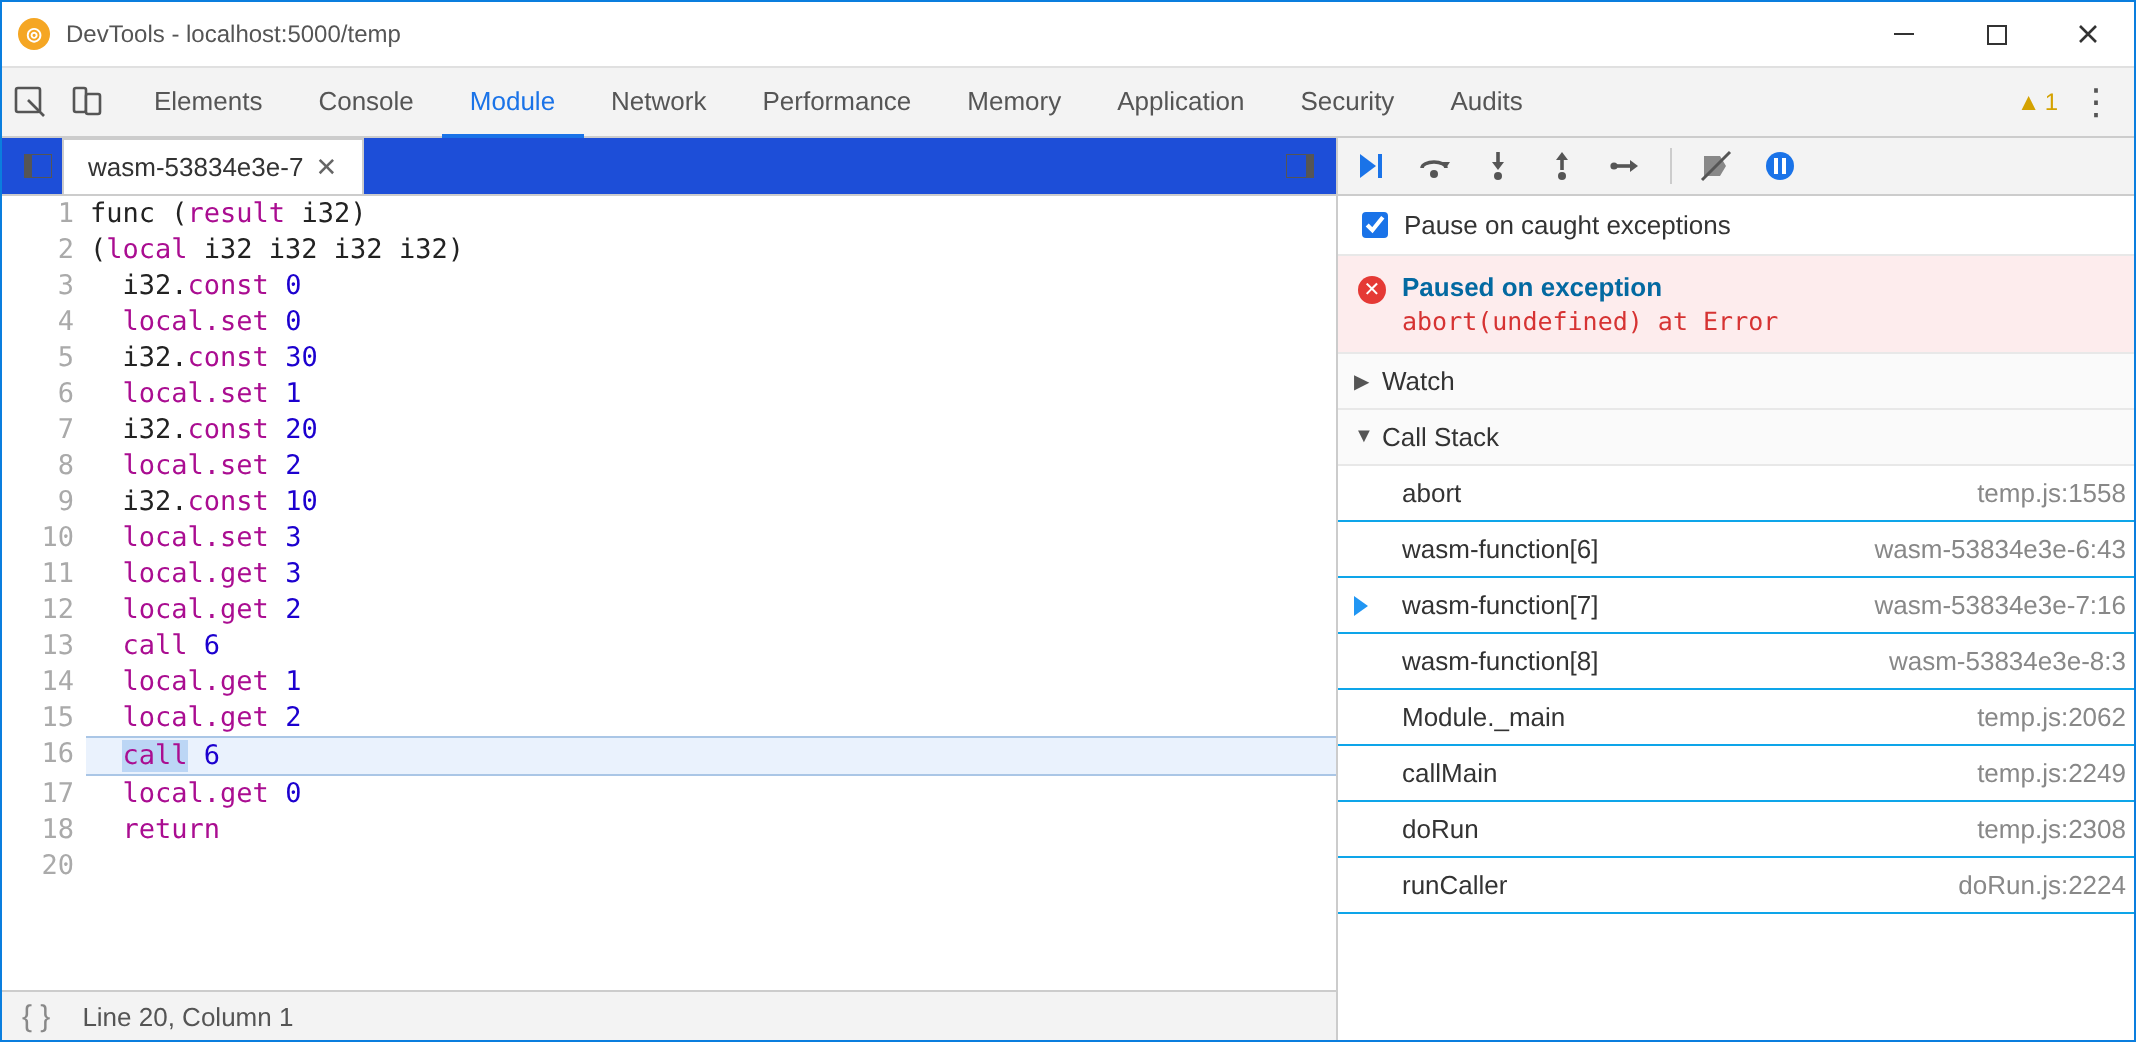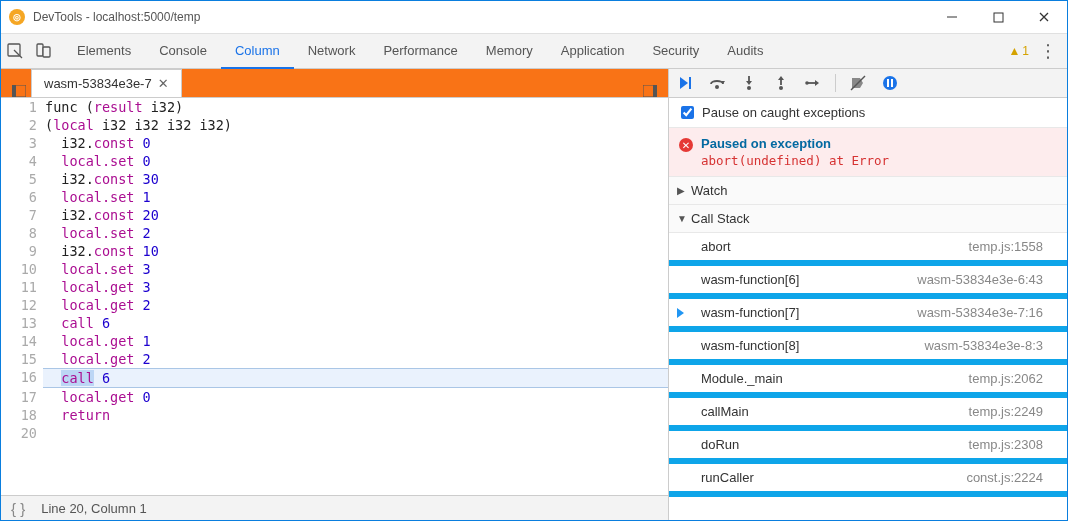--- a/index.html
+++ b/index.html
@@ -12,21 +12,21 @@
 .tabs-bar{height:34px;display:flex;align-items:center;background:#f3f3f3;border-bottom:1px solid #ccc}
 .tb-icon{width:28px;display:flex;align-items:center;justify-content:center;color:#555;font-size:14px}
 .tabs{display:flex;flex:1;margin-left:6px}
 .tab{padding:0 14px;line-height:33px;color:#555;cursor:pointer;border-bottom:2px solid transparent}
 .tab.active{color:#1a73e8;border-bottom-color:#1a73e8}
 .tabs-right{display:flex;align-items:center;margin-right:10px;gap:10px}
 .warn-badge{color:#d4a200;font-size:12px;display:flex;align-items:center;gap:2px}
 .vdots{font-size:18px;color:#555;line-height:1}
 .content{flex:1;display:flex;min-height:0}
 .left-pane{width:667px;display:flex;flex-direction:column;border-right:1px solid #ccc;min-height:0}
-.file-tabs{height:28px;display:flex;align-items:flex-end;border-bottom:1px solid #ccc;padding:0 6px;background:#f97316}
+.file-tabs{height:28px;display:flex;align-items:center;border-bottom:1px solid #ccc;padding:0 6px;background:#1d4ed8}
 .ft-icon{width:24px;display:flex;align-items:center;justify-content:center;color:#555}
 .file-tab{padding:0 12px;line-height:27px;color:#333;display:flex;align-items:center;gap:6px;background:#fff;border:1px solid #ccc;border-bottom:none}
 .ft-close{color:#666}
 .ft-spacer{flex:1}
 .code-area{flex:1;overflow:auto;font-family:Consolas,monospace;font-size:13.5px;line-height:18px;background:#fff}
 .code-row{display:flex;min-height:18px;white-space:pre}
 .gutter{width:36px;text-align:right;padding-right:6px;color:#aaa;flex:none;user-select:none}
 .code-cell{flex:1;padding-left:2px;color:#222}
 .code-row.hl .code-cell{background:#eaf2fd;border-top:1px solid #aac6e6;border-bottom:1px solid #aac6e6}
 .sel{background:#bcd6f5}
@@ -45,21 +45,21 @@
 .dbg-scroll::-webkit-scrollbar-thumb{background:#c0c0c0;border:3px solid #f0f0f0;border-radius:8px}
 .dbg-scroll::-webkit-scrollbar-track{background:#f0f0f0}
 .dbg-row{padding:5px 8px;border-bottom:1px solid #e8e8e8;display:flex;align-items:center}
 .chk{margin-right:8px;accent-color:#1a73e8}
 .exc-box{background:#fdeced;padding:8px 10px;display:flex;gap:8px;border-bottom:1px solid #e8e8e8}
 .exc-icon{width:14px;height:14px;border-radius:50%;background:#e53935;color:#fff;display:flex;align-items:center;justify-content:center;font-size:10px;flex:none;margin-top:2px}
 .exc-title{font-weight:600;color:#0369a1}
 .exc-detail{color:#d63333;font-family:Consolas,monospace;font-size:12.5px;margin-top:2px}
 .section-hd{padding:6px 8px;color:#333;display:flex;align-items:center;border-bottom:1px solid #e8e8e8;background:#fafafa}
 .tri{display:inline-block;width:10px;margin-right:4px;color:#555;font-size:10px}
-.stack-row{padding:6px 24px 6px 32px;display:flex;justify-content:space-between;border-bottom:6px solid #0ea5e9}
+.stack-row{padding:6px 4px 6px 32px;display:flex;justify-content:space-between;border-bottom:1px solid #0ea5e9}
 .stack-row.current{position:relative}
 .stack-row.current::before{content:"";position:absolute;left:8px;top:9px;border:5px solid transparent;border-left:7px solid #2196f3}
 .stack-fn{color:#333}
 .stack-loc{color:#888}
 </style>
 </head>
 <body>
 
 <div class="window">
   <div class="titlebar">
@@ -93,21 +93,21 @@
     </div>
     <div class="tb-icon">
       <svg width="16" height="16">
           <rect x="2" y="1" width="6" height="12" fill="none" stroke="#555" stroke-width="1.3" rx="1"></rect>
           <rect x="8" y="4" width="7" height="10" fill="#f3f3f3" stroke="#555" stroke-width="1.3" rx="1"></rect>
         </svg>
     </div>
     <div class="tabs">
       <div class="tab">Elements</div>
       <div class="tab">Console</div>
-      <div class="tab active">Column</div>
+      <div class="tab active">Module</div>
       <div class="tab">Network</div>
       <div class="tab">Performance</div>
       <div class="tab">Memory</div>
       <div class="tab">Application</div>
       <div class="tab">Security</div>
       <div class="tab">Audits</div>
     </div>
     <div class="tabs-right">
       <div class="warn-badge">▲ <span>1</span></div>
       <div class="vdots">⋮</div>
@@ -257,19 +257,19 @@
             <div class="stack-row">
               <span class="stack-fn">callMain</span>
               <span class="stack-loc">temp.js:2249</span>
             </div>
             <div class="stack-row">
               <span class="stack-fn">doRun</span>
               <span class="stack-loc">temp.js:2308</span>
             </div>
             <div class="stack-row">
               <span class="stack-fn">runCaller</span>
-              <span class="stack-loc">const.js:2224</span>
+              <span class="stack-loc">doRun.js:2224</span>
             </div>
           </div>
       </div>
     </div>
   </div>
 </div>
 
 </body></html>

